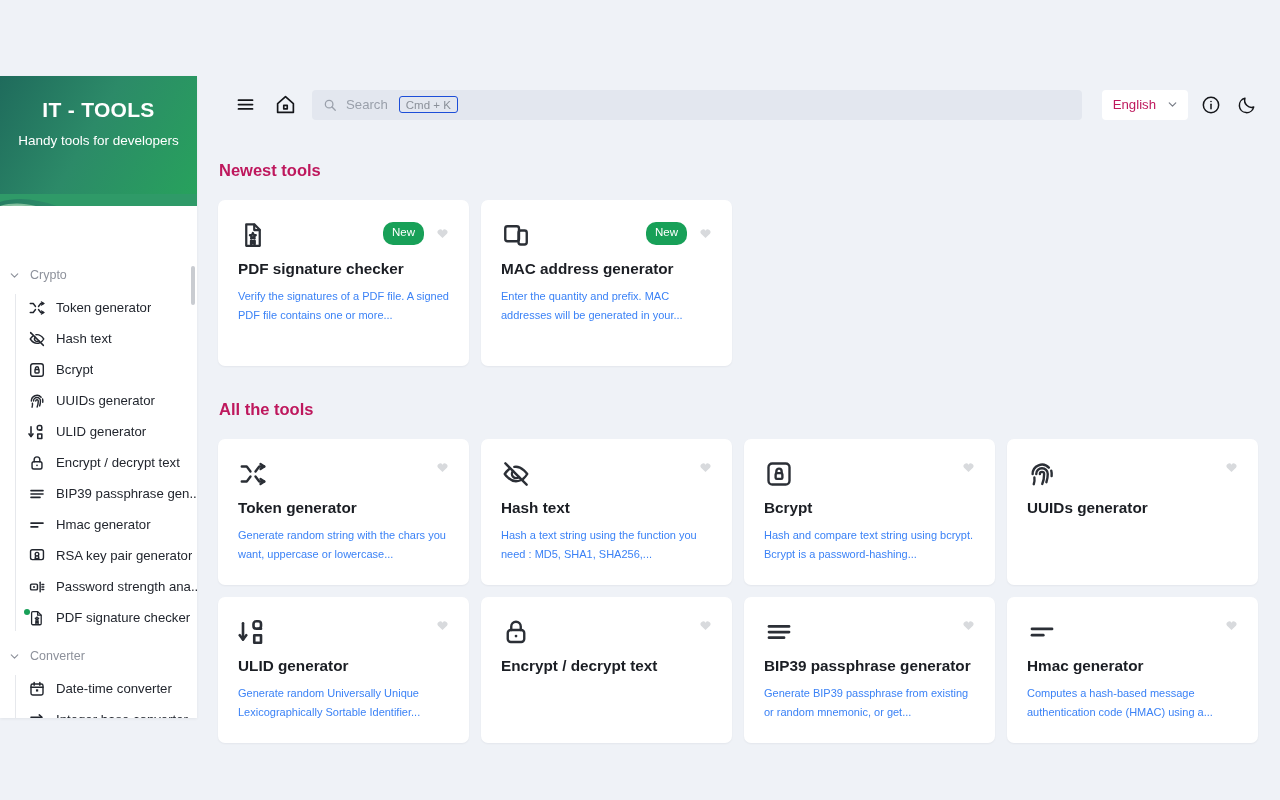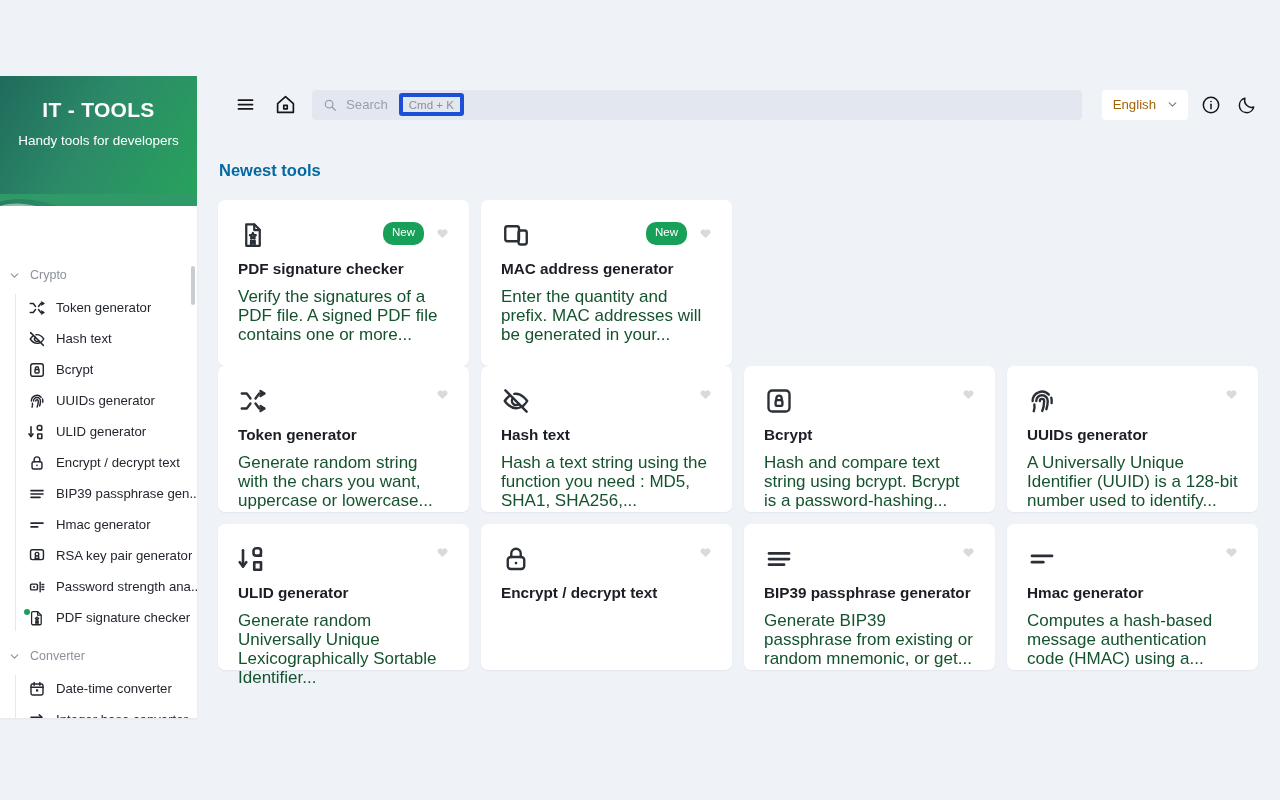--- a/index.html
+++ b/index.html
@@ -75,55 +75,55 @@
   }
   .tb-icon-btn { width: 26px; height: 26px; display:flex; align-items:center; justify-content:center; cursor:pointer; color:#14161a; }
   #search-bar {
     flex: 1; height: 30px; background: #e3e7ef; border-radius: 4px;
     display: flex; align-items: center; gap: 9px; padding: 0 11px;
     max-width: 818px; cursor: text;
   }
   #search-bar .s-ico { color: #9aa0ab; display:flex; }
   #search-bar .s-ph { color: #9aa0ab; font-size: 13.2px; }
   #search-bar .s-kbd {
-    border: 4px solid #1d4ed8; border-radius: 3px; color: #8a9099;
+    border: 1px solid #1d4ed8; border-radius: 3px; color: #8a9099;
     font-size: 11.5px; padding: 1.5px 6px; margin-left: 2px;
   }
   #lang-select {
     height: 30px; min-width: 82px; background: #fff; border-radius: 4px;
     display: flex; align-items: center; justify-content: space-between;
-    gap: 10px; padding: 0 9px 0 11px; color: #a16207; font-size: 13.2px;
+    gap: 10px; padding: 0 9px 0 11px; color: #be185d; font-size: 13.2px;
     cursor: pointer; margin-left: 6px;
   }
   #lang-select .chev { color: #787d87; display:flex; }
   .tb-right { display: flex; align-items: center; gap: 10px; }
 
   
   #content {
     position: absolute; left: 197px; top: 133px; right: 0; bottom: 0;
     padding: 28px 22px 0 21px; overflow: hidden;
   }
-  .section-title { font-size: 16.5px; color: #0369a1; font-weight: bold; margin: 0 0 20px 1px; }
+  .section-title { font-size: 16.5px; color: #be185d; font-weight: bold; margin: 0 0 20px 1px; }
   .section-title.second { margin-top: 34px; }
   .grid { display: flex; flex-wrap: wrap; gap: 12px; }
   .card {
     width: 251px; height: 166px; background: #fff; border-radius: 7px;
     padding: 20px 20px 0 20px; position: relative; cursor: pointer;
     box-shadow: 0 1px 2px rgba(20,25,40,.05);
   }
   .card-top { display: flex; align-items: flex-start; justify-content: space-between; height: 30px; }
   .card-icon { color: #2b2f36; display: flex; }
   .card-badges { display: flex; align-items: center; gap: 12px; margin-top: 2px; }
   .badge-new {
     background: #18a058; color: #fff; font-size: 11.5px; line-height: 1;
     padding: 5px 9px 6px; border-radius: 10px;
   }
   .heart { color: #d8dadd; display: flex; cursor: pointer; }
   .card-title { font-size: 15.3px; font-weight: bold; color: #1b1e24; margin-top: 10px; }
-  .card-desc { font-size: 17px; line-height: 19px; color: #14532d; margin-top: 9px; }
+  .card-desc { font-size: 11px; line-height: 19px; color: #3b82f6; margin-top: 9px; }
   .grid.all .card { height: 146px; }
   .grid.all .card-title { font-size: 15.3px; }
 </style>
 </head>
 <body>
 
 <div id="app">
 
   <aside id="sidebar">
 
@@ -398,20 +398,21 @@
                   <svg width="13" height="13" viewBox="0 0 24 24" fill="currentColor">
                     <path d="M12 20.4 3.8 12.6A4.9 4.9 0 0 1 12 6.7a4.9 4.9 0 0 1 8.2 5.9Z"></path>
                   </svg>
                 </span>
               </span>
             </div>
             <div class="card-title">MAC address generator</div>
             <div class="card-desc">Enter the quantity and prefix. MAC addresses will be generated in your...</div>
           </div>
         </div>
+        <div class="section-title second">All the tools</div>
         <div class="grid all">
           <div class="card">
             <div class="card-top">
               <span class="card-icon" style="width:30px;height:30px">
                 <svg width="100%" height="100%" viewBox="0 0 24 24" fill="none" stroke="currentColor" stroke-width="1.9" stroke-linecap="round" stroke-linejoin="round">
                   <path d="M3 6h4l3 4"></path>
                   <path d="M14 14l3 4h4"></path>
                   <polyline points="18 4 21 6 18 8"></polyline>
                   <polyline points="18 16 21 18 18 20"></polyline>
                   <path d="M3 18h4l3-4"></path>
@@ -483,21 +484,20 @@
               </span>
               <span class="card-badges">
                 <span class="heart">
                   <svg width="13" height="13" viewBox="0 0 24 24" fill="currentColor">
                     <path d="M12 20.4 3.8 12.6A4.9 4.9 0 0 1 12 6.7a4.9 4.9 0 0 1 8.2 5.9Z"></path>
                   </svg>
                 </span>
               </span>
             </div>
             <div class="card-title">UUIDs generator</div>
-            <div class="card-desc">A Universally Unique Identifier (UUID) is a 128-bit number used to identify...</div>
           </div>
           <div class="card">
             <div class="card-top">
               <span class="card-icon" style="width:30px;height:30px">
                 <svg width="100%" height="100%" viewBox="0 0 24 24" fill="none" stroke="currentColor" stroke-width="2.1" stroke-linecap="round" stroke-linejoin="round">
                   <path d="M4 5v13"></path>
                   <polyline points="1.4 14.6 4 18 6.6 14.6"></polyline>
                   <rect x="12.4" y="3.4" width="6" height="6" rx="2.2"></rect>
                   <path d="M18.4 9.4 L15.4 9.4"></path>
                   <path d="M13 14.6h5.4v6H13z" rx="2"></path>

